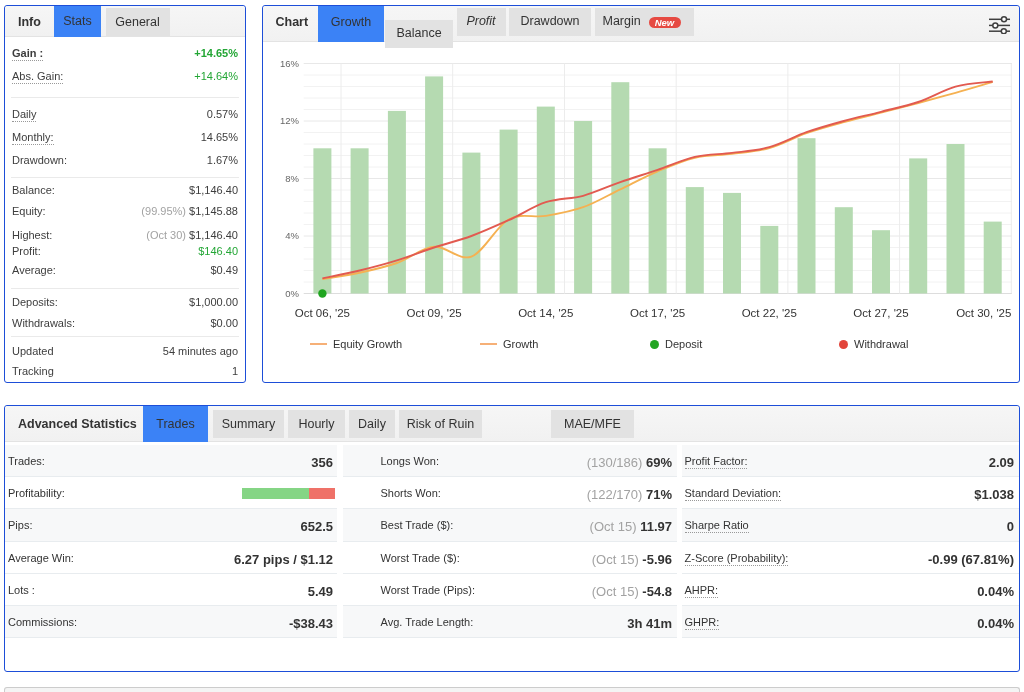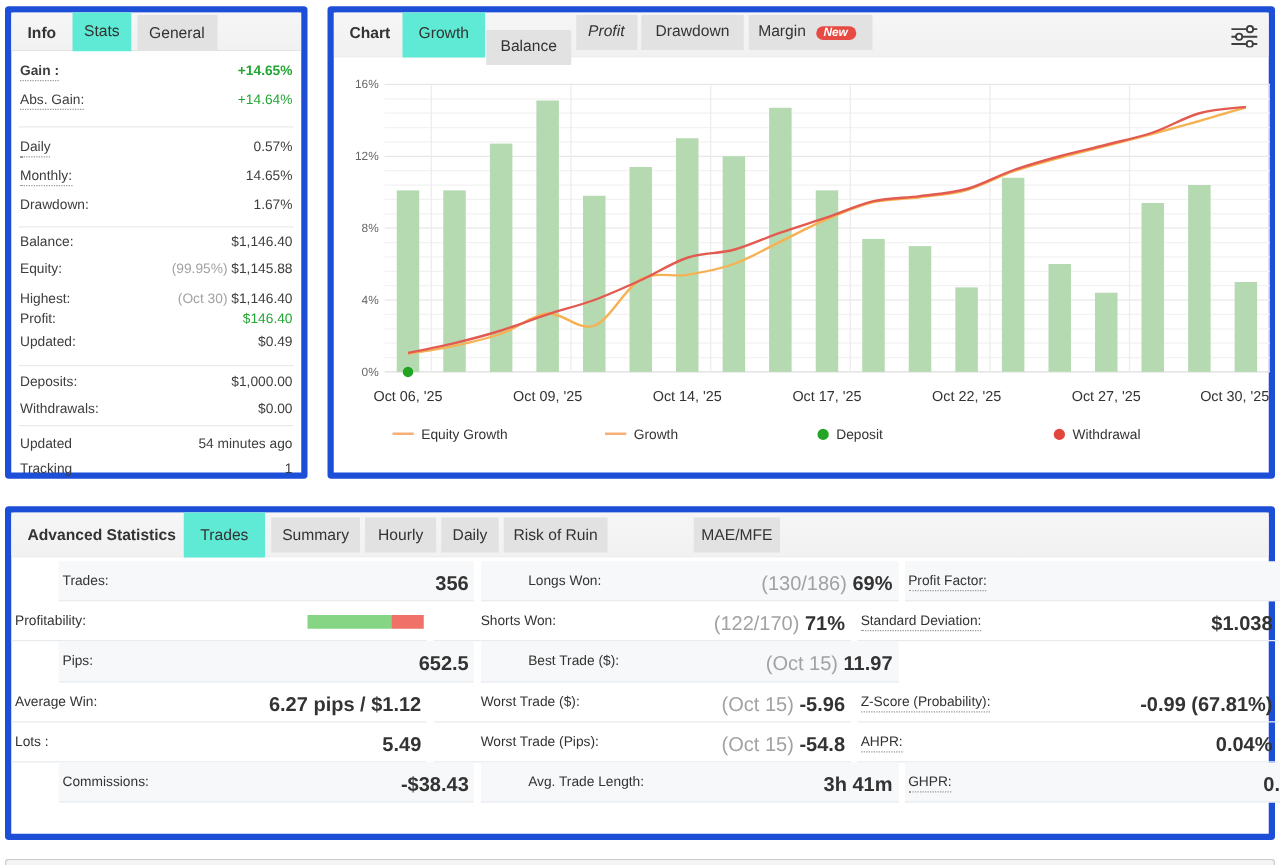--- a/index.html
+++ b/index.html
@@ -1,20 +1,20 @@
 <!DOCTYPE html>
 <html><head><meta charset="utf-8">
 <style>
 * { margin:0; padding:0; box-sizing:border-box; }
 html,body { width:1024px; height:692px; background:#fff; font-family:"Liberation Sans",sans-serif; overflow:hidden; }
-.panel { position:absolute; background:#fff; border:5px solid #1d4ed8; border-radius:3px; }
+.panel { position:absolute; background:#fff; border:1px solid #1d4ed8; border-radius:3px; }
 .tabbar { position:absolute; left:0; top:0; right:0; background:linear-gradient(#f6f6f6,#f1f1f1); border-bottom:1px solid #e3e3e3; border-radius:3px 3px 0 0; }
 .tab0 { position:absolute; font-weight:bold; color:#333; font-size:12.5px; }
 .tab { position:absolute; color:#333; text-align:center; font-size:12.5px; }
-.tabw { background:#5eead4; }
+.tabw { background:#3b82f6; }
 .tabg { background:#e2e2e2; top:2px; height:27.5px; line-height:27.5px; }
 .grn { color:#23a635; }
 .gry { color:#a2a2a2; font-weight:normal; }
 
 #lp { left:4px; top:5px; width:242px; height:378px; }
 #lp .tabbar { height:31px; }
 #lp .tabg { top:1.5px; height:28px; line-height:28px; }
 .lrow { position:absolute; left:7px; right:7px; height:13px; font-size:11px; color:#3d3d3d; line-height:13px; }
 .lrow .lv { position:absolute; right:0; top:0; }
 .lu { border-bottom:1px dotted #999; padding-bottom:1px; }
@@ -26,29 +26,29 @@
 .legend { position:absolute; top:331px; left:0; width:756px; font-size:11px; color:#333; }
 .leg { position:absolute; top:0; height:15px; line-height:15px; }
 .legline { display:inline-block; width:17px; height:2px; vertical-align:middle; margin-right:6px; margin-top:-2px; }
 .legdot { display:inline-block; width:9px; height:9px; border-radius:50%; vertical-align:middle; margin-right:6px; margin-top:-2px; }
 
 #bp { left:4px; top:405px; width:1016px; height:267px; }
 #bp .tabbar { height:36px; }
 #bp .tabg { top:4px; height:28px; line-height:28px; }
 .trow { position:relative; height:32.2px; }
 .trow .tc { position:absolute; top:0; bottom:0; border-bottom:1px solid #e8ecef; }
-.trow.odd .tc { background:#f7f8f9;margin-left:38px; }
+.trow.odd .tc { background:#f7f8f9; }
 .tc1 { left:0; width:332px; }
 .tc2 { left:338px; width:334px; }
 .tc3 { left:677px; width:337px; }
 .tl { position:absolute; left:3px; top:10px; font-size:11px; color:#333; }
 .tc2 .tl { left:4.5px;padding-left:33px; }
 .tc3 .tl { left:2.5px; }
 .tlu { border-bottom:1px dotted #999; padding-bottom:1px; }
-.tv { position:absolute; right:4px; top:10px; font-size:16px; color:#333; font-weight:bold; }
+.tv { position:absolute; right:4px; top:10px; font-size:13px; color:#333; font-weight:bold; }
 .tc2 .tv, .tc3 .tv { right:5px; }
 .pbar { position:absolute; right:-2px; top:0.5px; width:93px; height:11px; }
 .pg { position:absolute; left:0; top:0; width:67px; height:11px; background:#85d585; }
 .pr { position:absolute; left:67px; top:0; width:26px; height:11px; background:#ef7168; }
 .newb { position:absolute; left:54px; top:8.5px; width:32px; height:11px; line-height:11px; background:#e64a42; color:#fff; font-size:9.5px; font-weight:bold; font-style:italic; border-radius:6px; text-align:center; }
 .fbar { position:absolute; left:4px; top:687px; width:1016px; height:5px; background:#f4f4f4; border:1px solid #ccc; border-bottom:none; border-radius:3px 3px 0 0; }
 </style></head>
 <body>
 <div class="panel" id="lp">
   <div class="tabbar"></div>
@@ -59,21 +59,21 @@
 <div class="lrow" style="top:64.2px"><span><span class="lu">Abs. Gain:</span></span><span class="lv"><span class="grn">+14.64%</span></span></div>
 <div class="lhr" style="top:91px"></div>
 <div class="lrow" style="top:101.5px"><span><span class="lu">Daily</span></span><span class="lv">0.57%</span></div>
 <div class="lrow" style="top:124.5px"><span><span class="lu">Monthly:</span></span><span class="lv">14.65%</span></div>
 <div class="lrow" style="top:147.5px"><span>Drawdown:</span><span class="lv">1.67%</span></div>
 <div class="lhr" style="top:170.5px"></div>
 <div class="lrow" style="top:177.7px"><span>Balance:</span><span class="lv">$1,146.40</span></div>
 <div class="lrow" style="top:198.7px"><span>Equity:</span><span class="lv"><span class="gry">(99.95%)</span> $1,145.88</span></div>
 <div class="lrow" style="top:223px"><span>Highest:</span><span class="lv"><span class="gry">(Oct 30)</span> $1,146.40</span></div>
 <div class="lrow" style="top:238.8px"><span>Profit:</span><span class="lv"><span class="grn">$146.40</span></span></div>
-<div class="lrow" style="top:258.3px"><span>Updated:</span><span class="lv">$0.49</span></div>
+<div class="lrow" style="top:258.3px"><span>Average:</span><span class="lv">$0.49</span></div>
 <div class="lhr" style="top:281.5px"></div>
 <div class="lrow" style="top:290.0px"><span>Deposits:</span><span class="lv">$1,000.00</span></div>
 <div class="lrow" style="top:310.5px"><span>Withdrawals:</span><span class="lv">$0.00</span></div>
 <div class="lhr" style="top:329.5px"></div>
 <div class="lrow" style="top:339.2px"><span>Updated</span><span class="lv">54 minutes ago</span></div>
 <div class="lrow" style="top:358.7px"><span>Tracking</span><span class="lv">1</span></div>
 </div>
 <div class="panel" id="cp">
   <div class="tabbar"></div>
   <span class="tab0" style="left:12.5px;top:9px;">Chart</span>
@@ -165,21 +165,21 @@
 </div>
 <div class="panel" id="bp">
   <div class="tabbar"></div>
   <span class="tab0" style="left:13px;top:11px;">Advanced Statistics</span>
   <span class="tab tabw" style="left:138px;top:0;width:65px;height:36px;line-height:36px;">Trades</span>
   <span class="tab tabg" style="left:208px;width:71px;">Summary</span>
   <span class="tab tabg" style="left:283px;width:57px;">Hourly</span>
   <span class="tab tabg" style="left:344px;width:46px;">Daily</span>
   <span class="tab tabg" style="left:394px;width:83px;">Risk of Ruin</span>
   <span class="tab tabg" style="left:481px;width:61px;margin-top:37px;">Duration</span>
-  <span class="tab tabg" style="left:546px;width:69px;">MAE/MFE</span>
+  <span class="tab tabg" style="left:546px;width:83px;">MAE/MFE</span>
   <div style="position:absolute;left:0;top:39px;right:0;">
     <div class="trow odd">
 <div class="tc tc1">
           <span class="tl">Trades:</span>
           <span class="tv">356</span>
         </div>
 <div class="tc tc2">
           <span class="tl">Longs Won:</span>
           <span class="tv"><span class="gry">(130/186)</span> <b>69%</b></span>
         </div>
@@ -209,20 +209,24 @@
 </div>
 <div class="trow odd">
 <div class="tc tc1">
           <span class="tl">Pips:</span>
           <span class="tv">652.5</span>
         </div>
 <div class="tc tc2">
           <span class="tl">Best Trade ($):</span>
           <span class="tv"><span class="gry">(Oct 15)</span> <b>11.97</b></span>
         </div>
+<div class="tc tc3">
+          <span class="tl tlu">Sharpe Ratio</span>
+          <span class="tv">0</span>
+        </div>
 </div>
 <div class="trow">
 <div class="tc tc1">
           <span class="tl">Average Win:</span>
           <span class="tv">6.27 pips / $1.12</span>
         </div>
 <div class="tc tc2">
           <span class="tl">Worst Trade ($):</span>
           <span class="tv"><span class="gry">(Oct 15)</span> <b>-5.96</b></span>
         </div>

